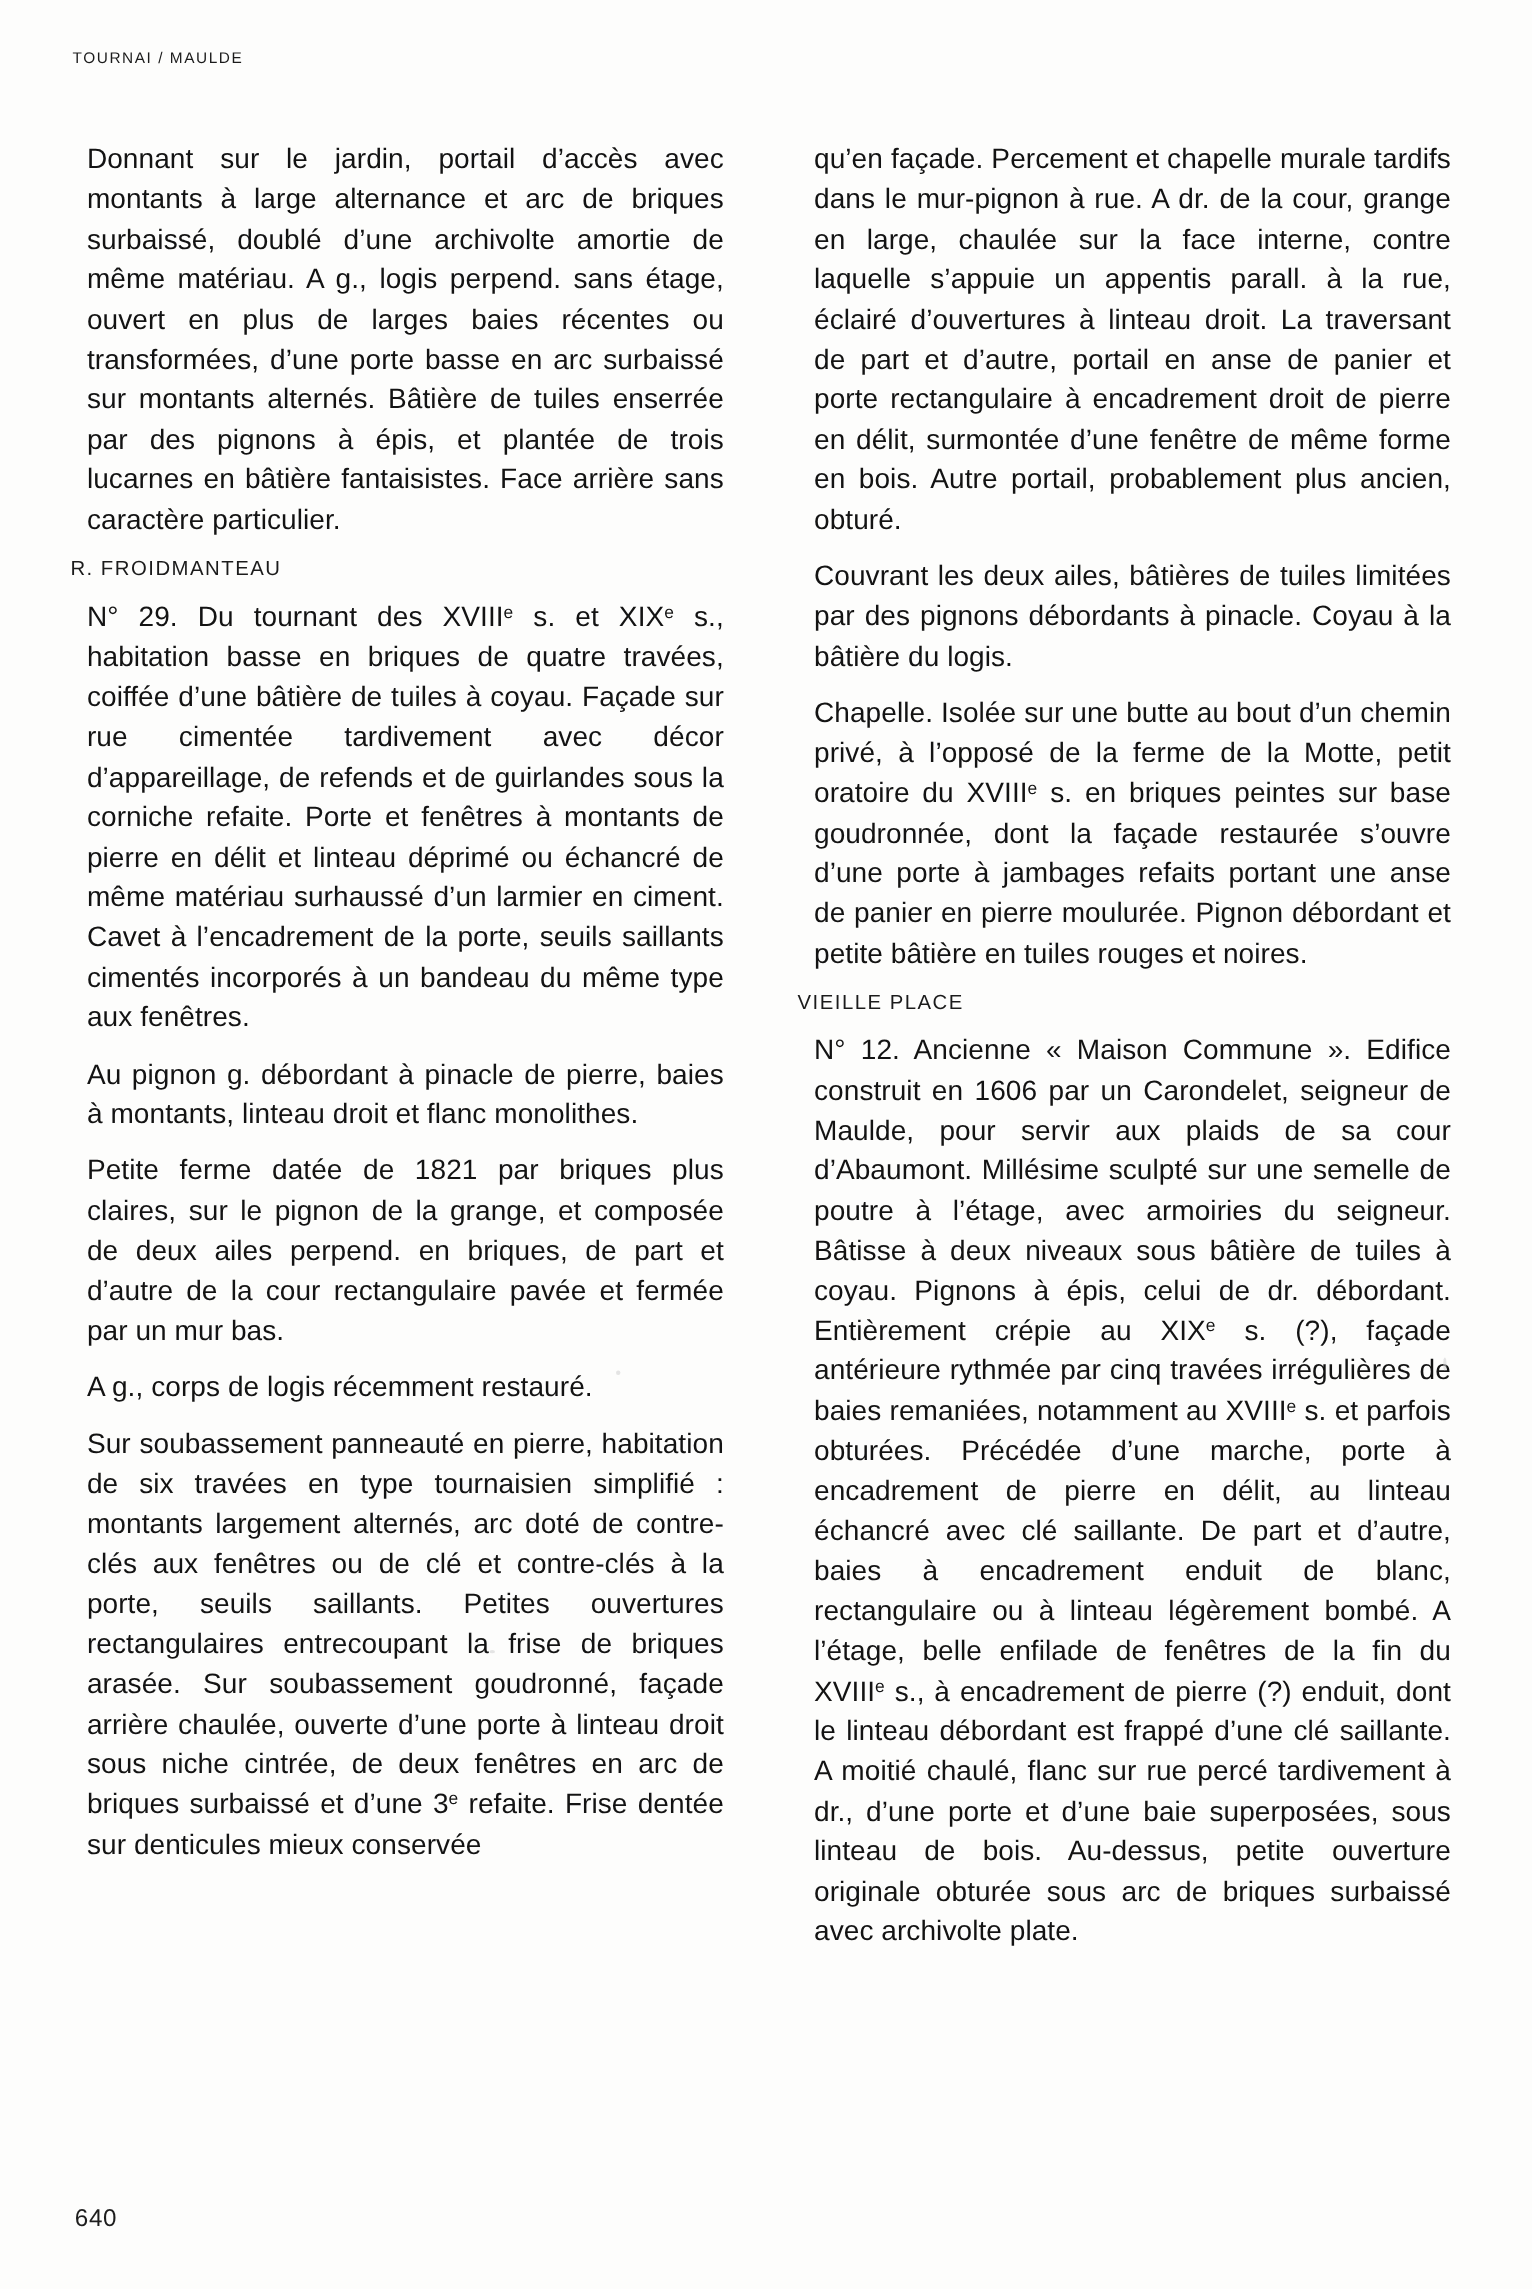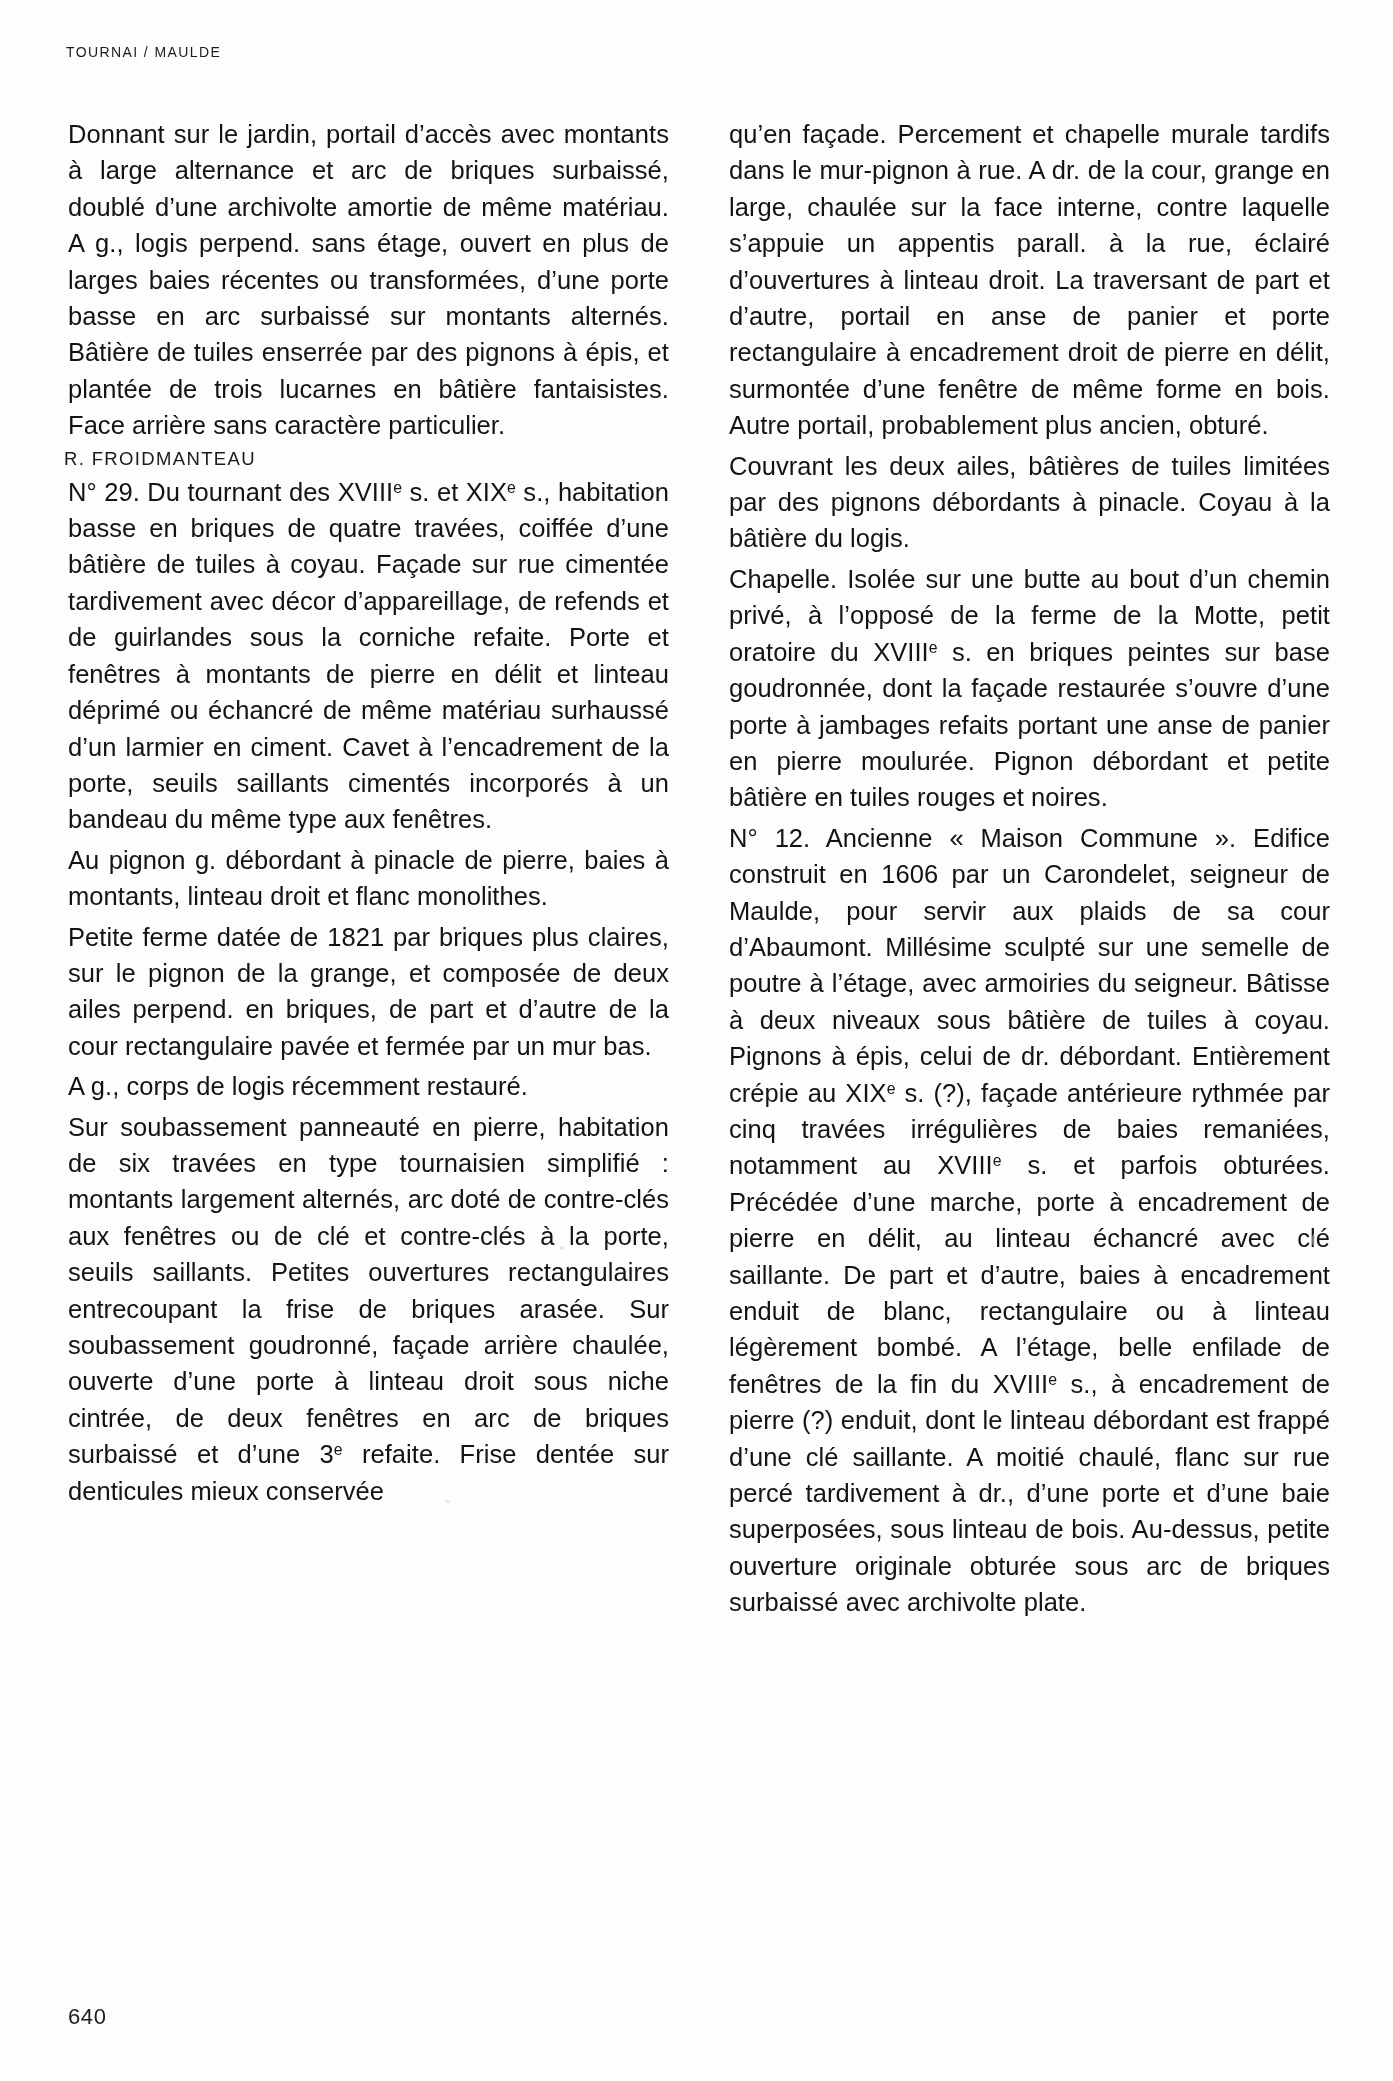--- a/index.html
+++ b/index.html
@@ -34,21 +34,21 @@
     top: 112px;
     left: 64px;
     width: 1270px;
     display: flex;
     gap: 52px;
   }
   .col {
     width: 609px;
   }
   p.body-text {
-    margin: 4px;
+    margin: 15px;
     font-size: 25.5px;
     line-height: 36.4px;
     text-align: justify;
     text-justify: inter-word;
     color: #131313;
     letter-spacing: 0.05px;
     -webkit-hyphens: none;
     hyphens: none;
   }
   p.body-text.ragged {
@@ -116,20 +116,21 @@
     </div>
 
     <div class="col">
 
       <p class="body-text">qu’en façade. Percement et chapelle murale tardifs dans le mur-pignon à rue. A dr. de la cour, grange en large, chaulée sur la face interne, contre laquelle s’appuie un appentis parall. à la rue, éclairé d’ouvertures à linteau droit. La traversant de part et d’autre, portail en anse de panier et porte rectangulaire à encadrement droit de pierre en délit, surmontée d’une fenêtre de même forme en bois. Autre portail, probablement plus ancien, obturé.</p>
 
       <p class="body-text gap-para">Couvrant les deux ailes, bâtières de tuiles limitées par des pignons débordants à pinacle. Coyau à la bâtière du logis.</p>
 
       <p class="body-text gap-block"><span>Chapelle. Isolée sur une butte au bout d’un chemin privé, à l’opposé de la ferme de la Motte, petit oratoire du XVIII</span><sup class="ord">e</sup><span> s. en briques peintes sur base goudronnée, dont la façade restaurée s’ouvre d’une porte à jambages refaits portant une anse de panier en pierre moulurée. Pignon débordant et petite bâtière en tuiles rouges et noires.</span></p>
 
+      <div class="sect-head gap-before-head">VIEILLE PLACE</div>
 
       <p class="body-text gap-after-head"><span>N° 12. Ancienne « Maison Commune ». Edifice construit en 1606 par un Carondelet, seigneur de Maulde, pour servir aux plaids de sa cour d’Abaumont. Millésime sculpté sur une semelle de poutre à l’étage, avec armoiries du seigneur. Bâtisse à deux niveaux sous bâtière de tuiles à coyau. Pignons à épis, celui de dr. débordant. Entièrement crépie au XIX</span><sup class="ord">e</sup><span> s. (?), façade antérieure rythmée par cinq travées irrégulières de baies remaniées, notamment au XVIII</span><sup class="ord">e</sup><span> s. et parfois obturées. Précédée d’une marche, porte à encadrement de pierre en délit, au linteau échancré avec clé saillante. De part et d’autre, baies à encadrement enduit de blanc, rectangulaire ou à linteau légèrement bombé. A l’étage, belle enfilade de fenêtres de la fin du XVIII</span><sup class="ord">e</sup><span> s., à encadrement de pierre (?) enduit, dont le linteau débordant est frappé d’une clé saillante. A moitié chaulé, flanc sur rue percé tardivement à dr., d’une porte et d’une baie superposées, sous linteau de bois. Au-dessus, petite ouverture originale obturée sous arc de briques surbaissé avec archivolte plate.</span></p>
 
     </div>
 
   </div>
 
   <div class="folio">640</div>
 
   <div class="speck" style="left:560px;top:1246px;width:4px;height:4px;"></div>

